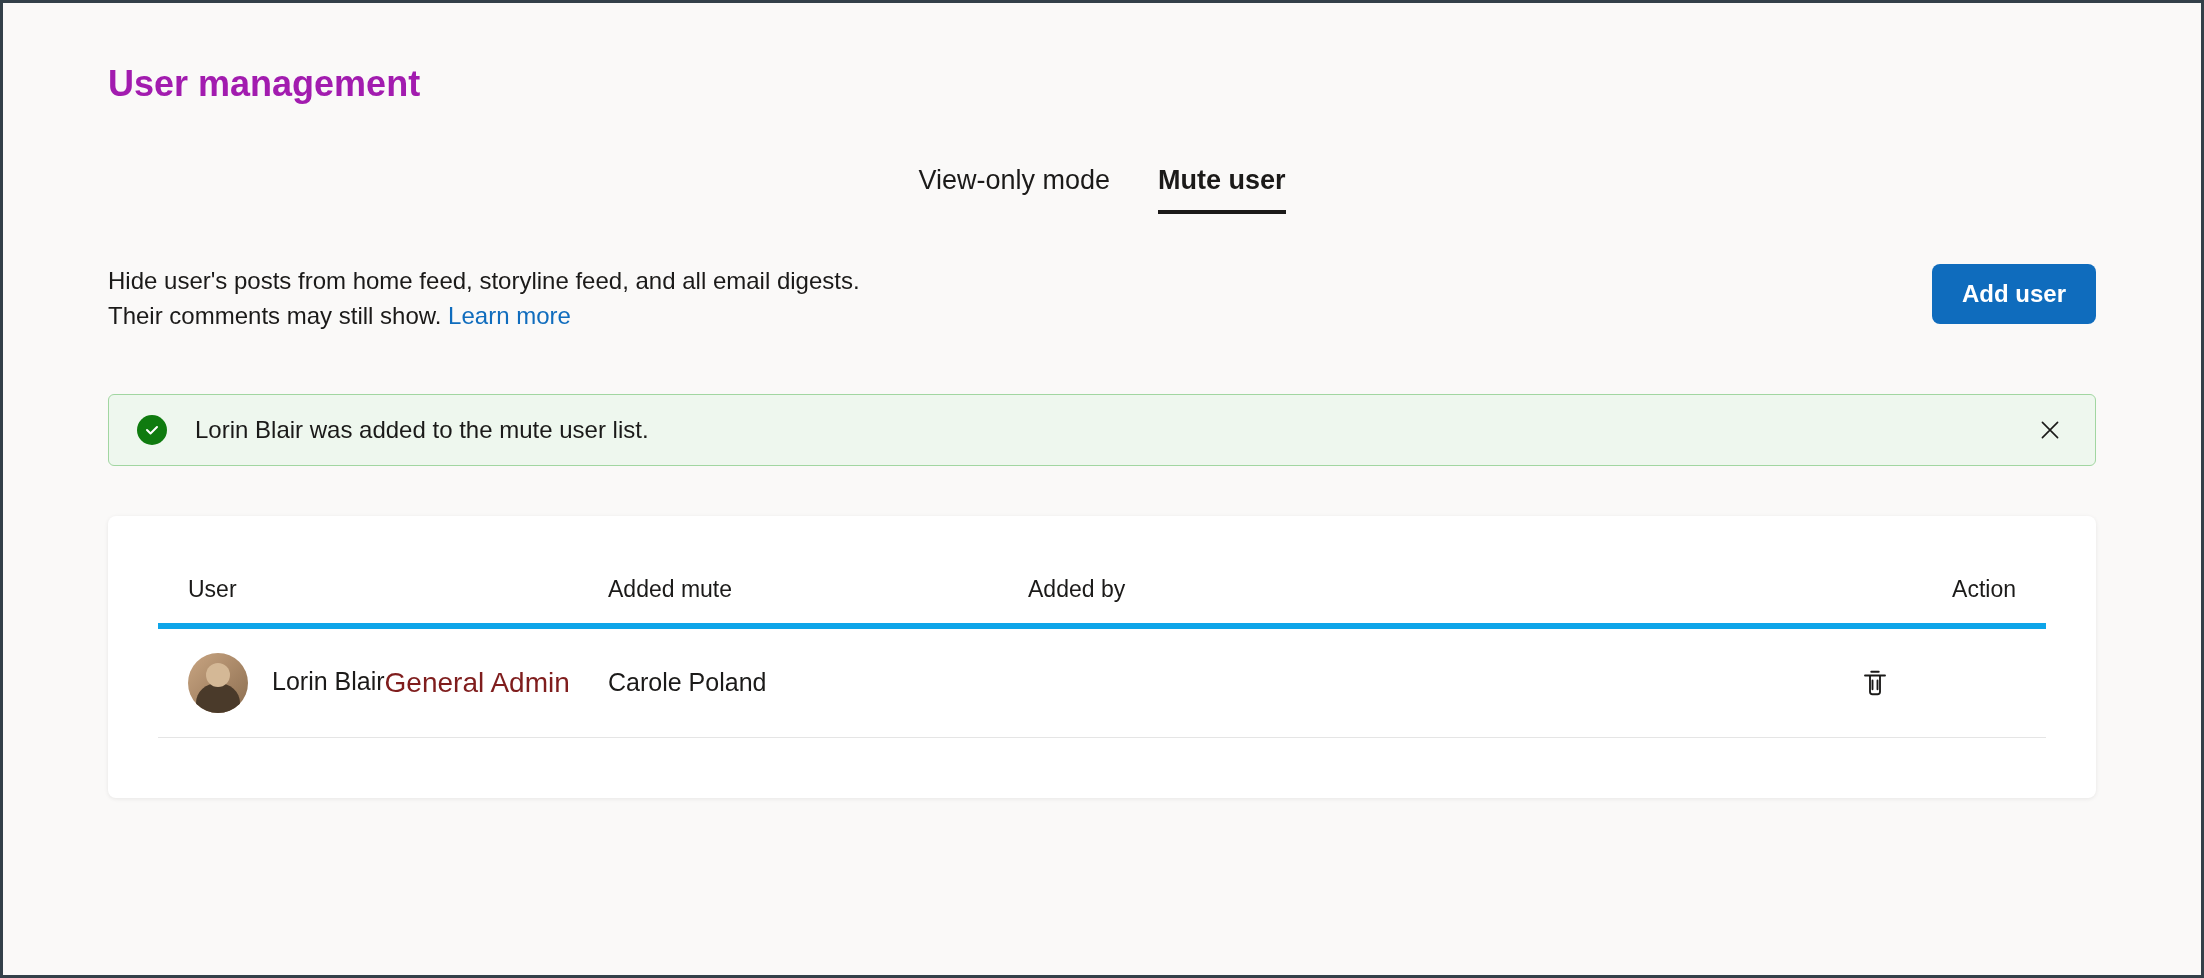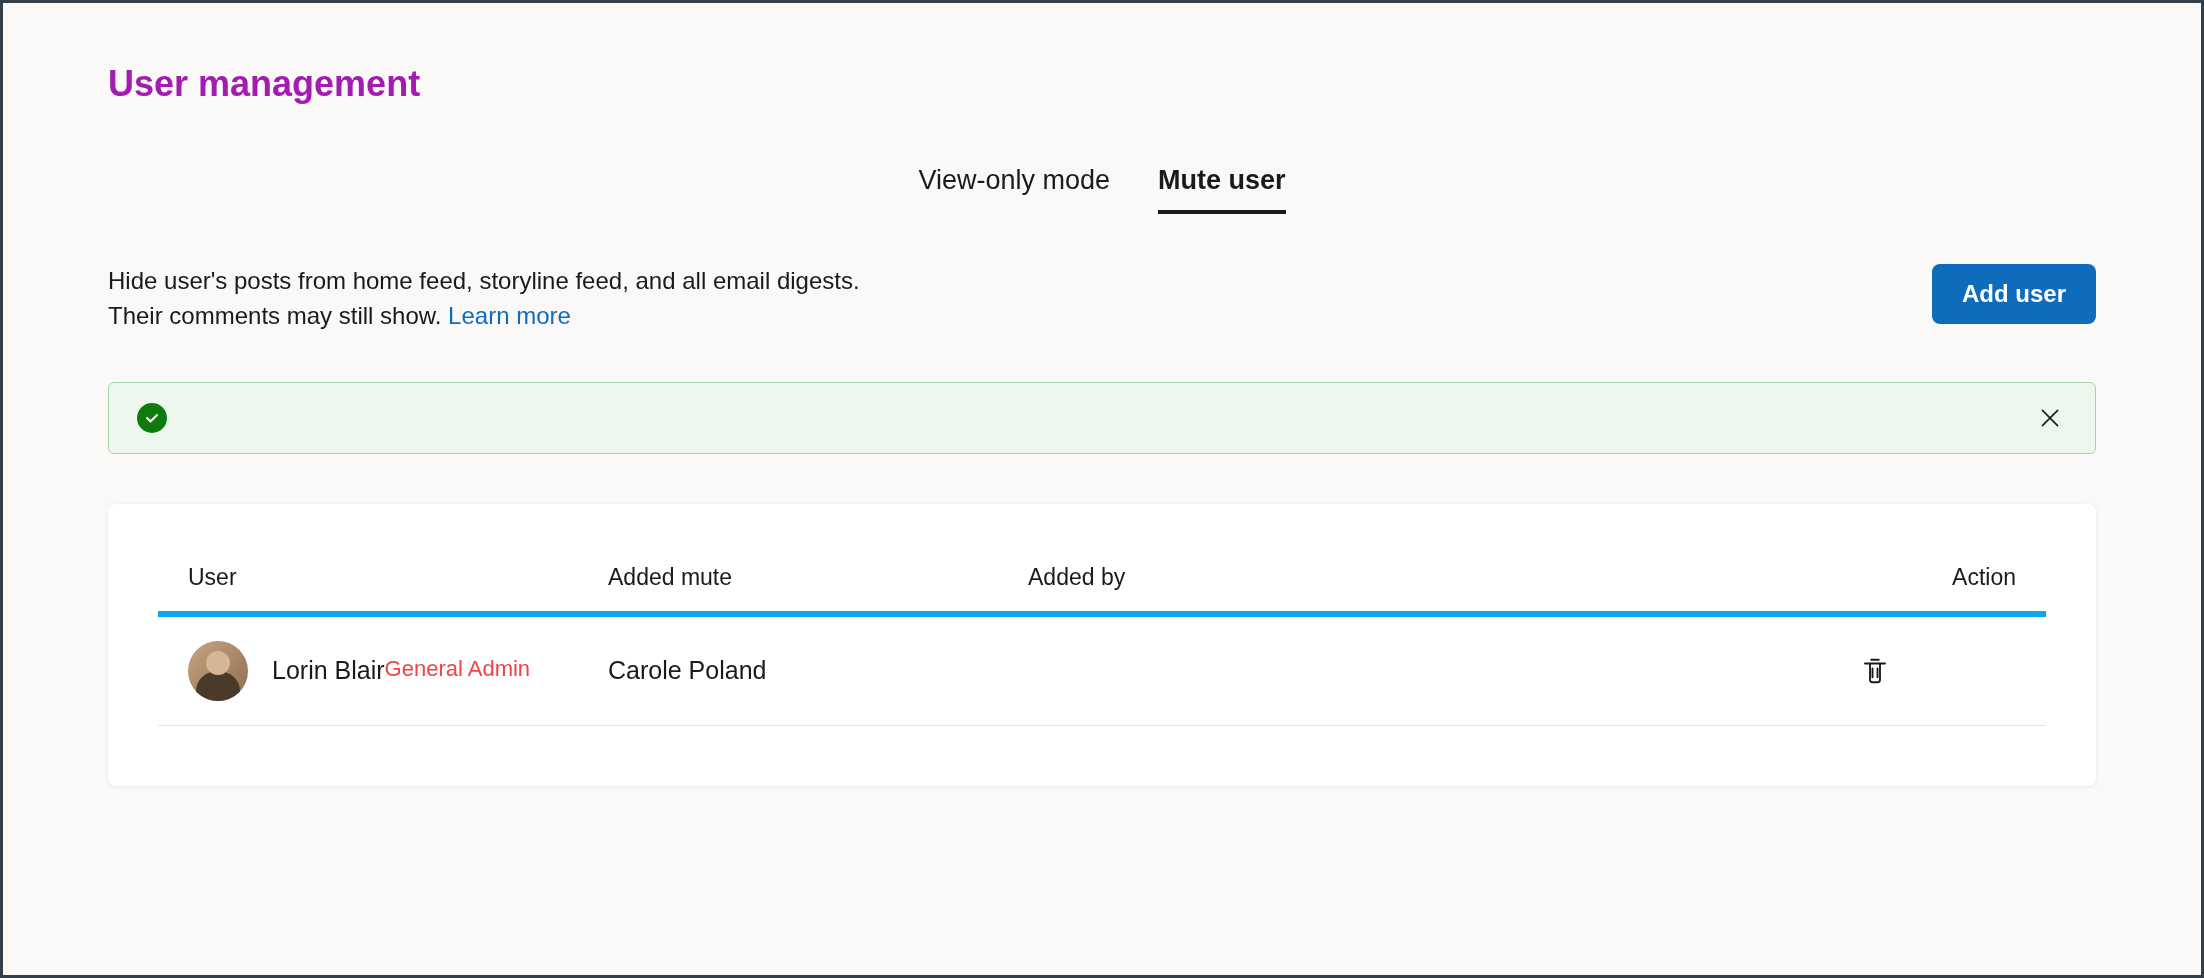--- a/index.html
+++ b/index.html
@@ -38,21 +38,21 @@
       border-bottom: 3px solid transparent;
     }
     .tab.active {
       font-weight: 600;
       border-bottom: 4px solid #1b1a19;
     }
     .header-row {
       display: flex;
       justify-content: space-between;
       align-items: flex-start;
-      margin-bottom: 48px;
+      margin-bottom: 60px;
     }
     .description {
       font-size: 24px;
       color: #1b1a19;
       line-height: 1.45;
     }
     .description a {
       color: #0f6cbd;
       text-decoration: none;
     }
@@ -180,22 +180,22 @@
     }
     .user-info {
       display: flex;
       flex-direction: row;
     }
     .user-name {
       font-size: 25px;
       color: #1b1a19;
     }
     .user-role {
-      font-size: 22px;
-      color: #ef4444;
+      font-size: 28px;
+      color: #7f1d1d;
     }
     .cell-text {
       font-size: 25px;
       color: #1b1a19;
     }
     .action-cell {
       display: flex;
       justify-content: flex-end;
     }
     .delete-btn {
@@ -231,20 +231,21 @@
     <button class="add-user-btn">Add user</button>
   </div>
 
   <div class="notification">
     <div class="notification-left">
       <div class="check-circle">
         <svg viewBox="0 0 16 16" fill="none">
           <path d="M3 8L6.5 11.5L13 5" stroke="#ffffff" stroke-width="2" stroke-linecap="round" stroke-linejoin="round"></path>
         </svg>
       </div>
+      <span class="notification-text">Lorin Blair was added to the mute user list.</span>
     </div>
     <button class="close-btn">
       <svg viewBox="0 0 24 24" fill="none">
         <path d="M5 5L19 19M5 19L19 5" stroke="#1b1a19" stroke-width="1.5" stroke-linecap="round"></path>
       </svg>
     </button>
   </div>
 
   <div class="table-card">
     <div class="table">

